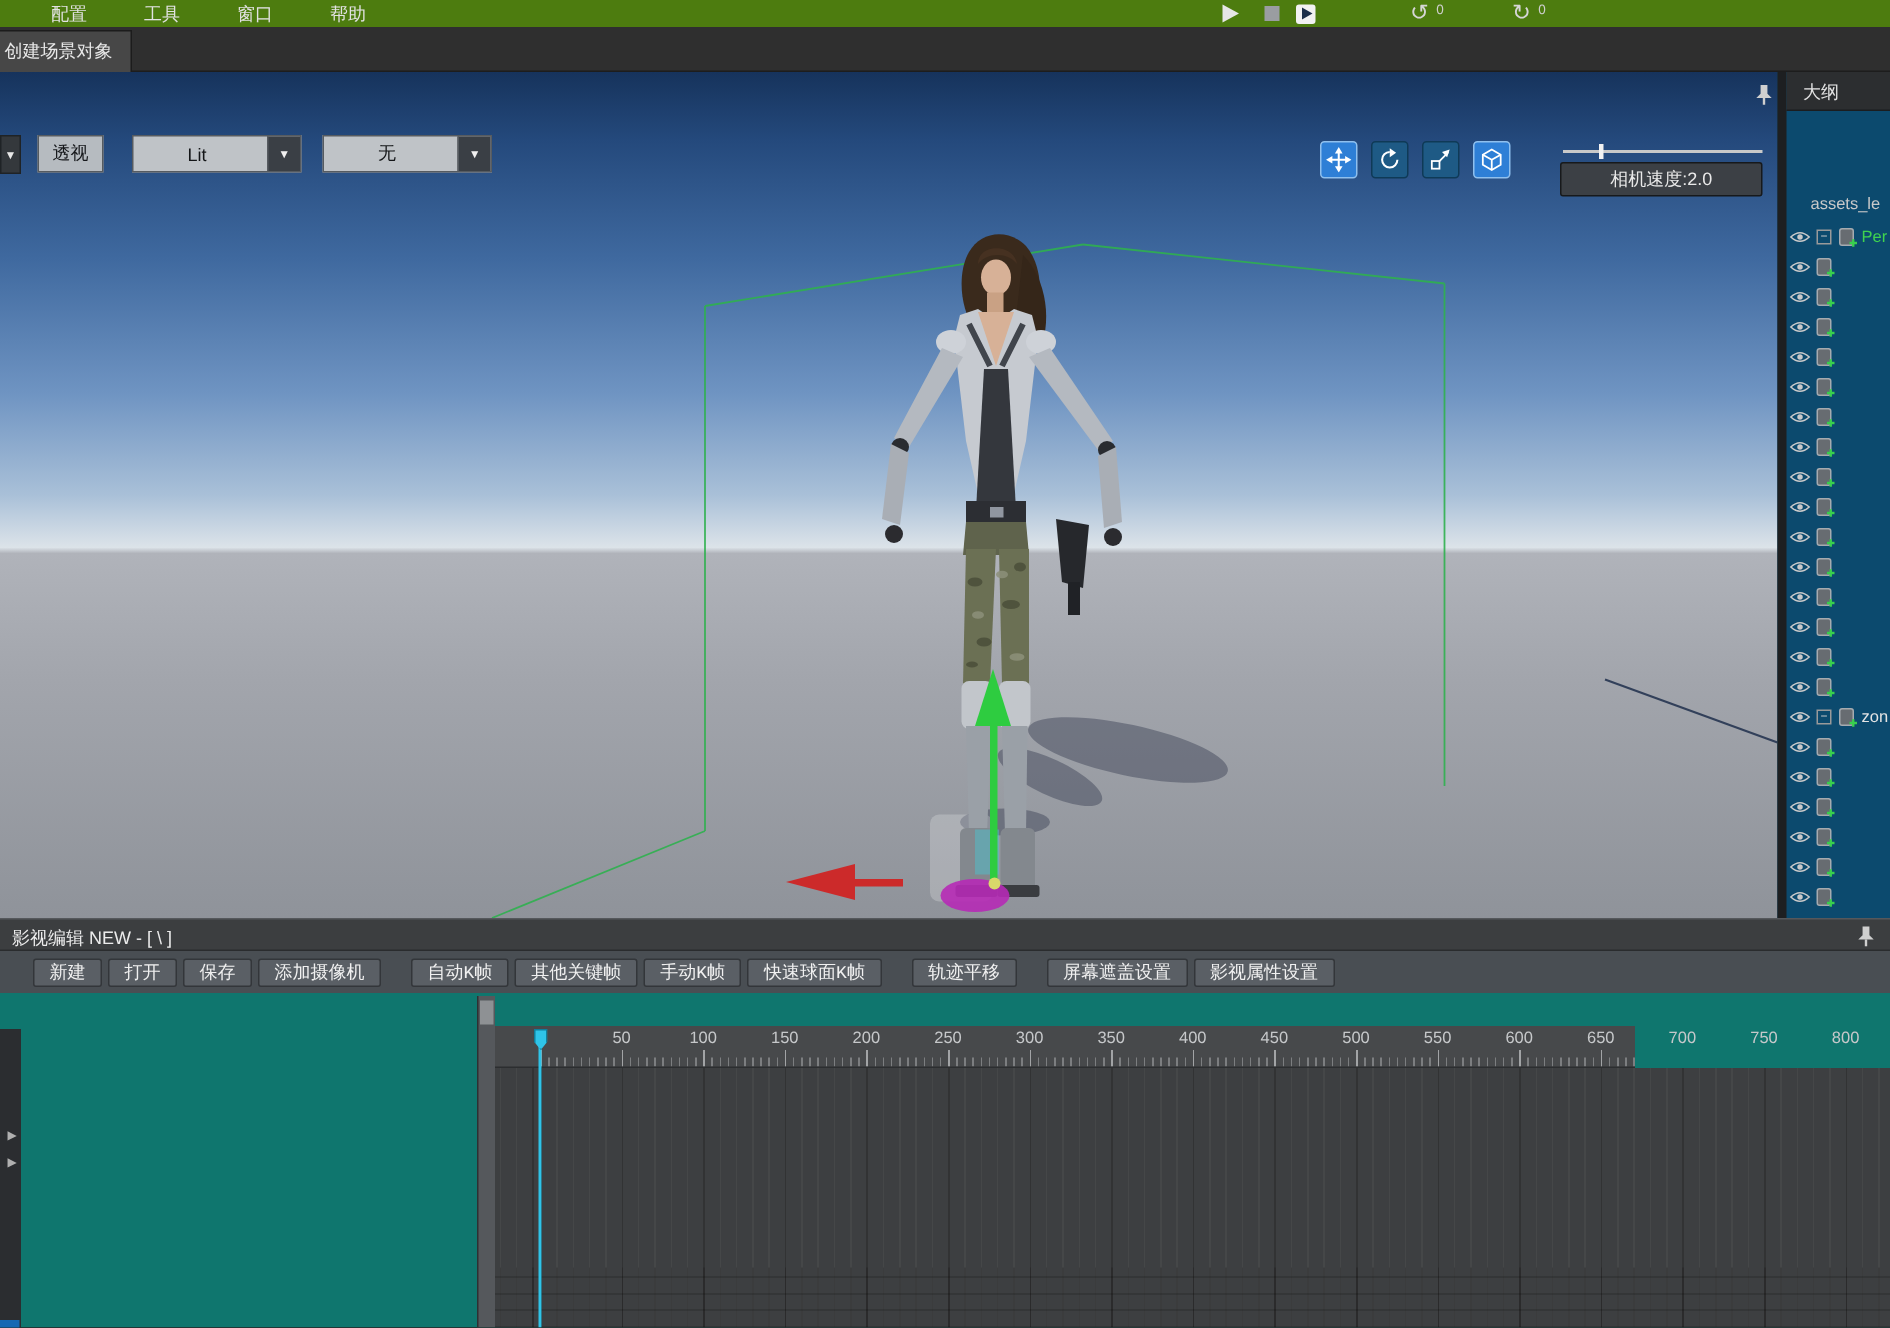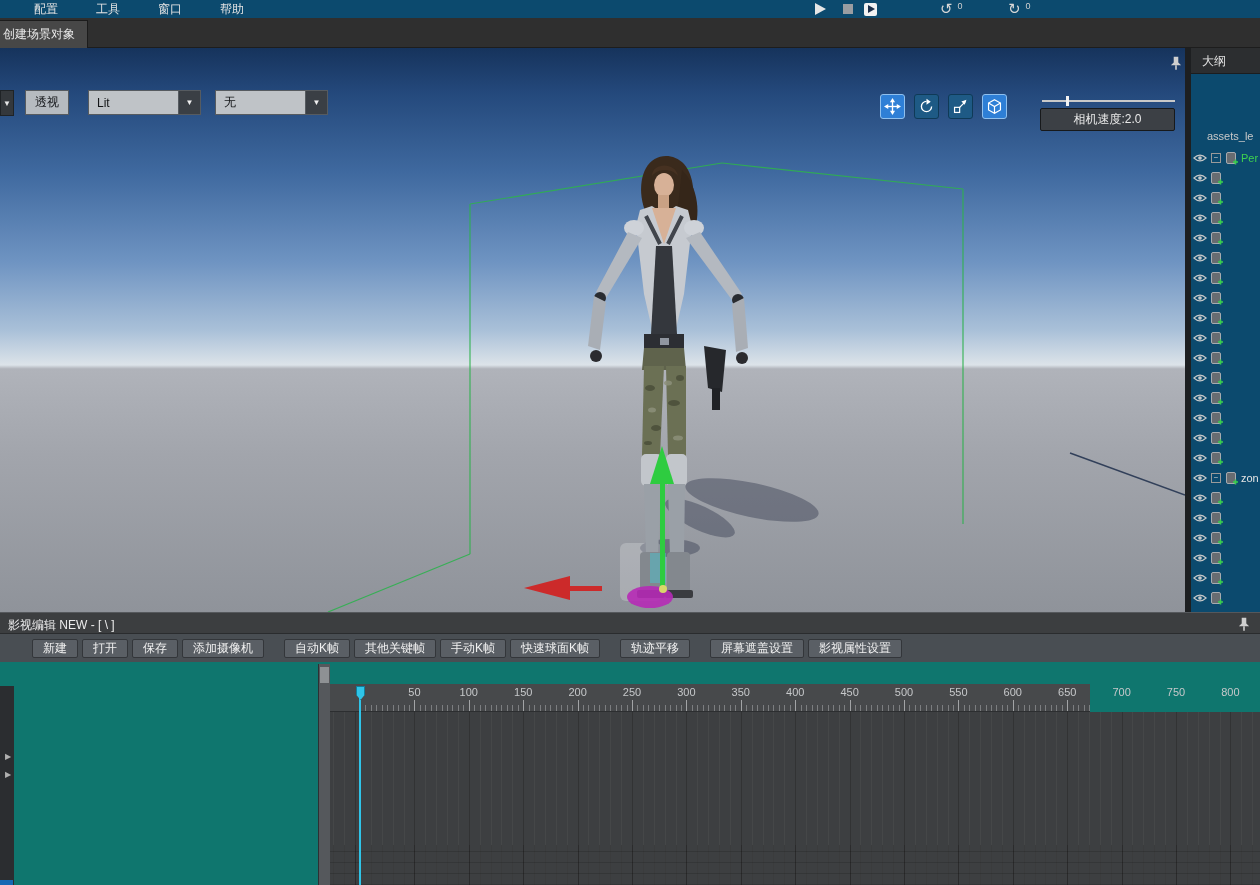--- a/index.html
+++ b/index.html
@@ -1,41 +1,41 @@
 <!DOCTYPE html>
 <html><head>
 <meta charset="utf-8">
 <style>
   * { margin:0; padding:0; box-sizing:border-box; }
   html,body { width:1260px; height:885px; overflow:hidden; background:#222;
     font-family:"Liberation Sans","DejaVu Sans",sans-serif; }
   #app { position:relative; width:1260px; height:885px; background:#2b2b2b; }
 
   
-  #menubar { position:absolute; left:0; top:0; width:1260px; height:18px; background:#0c4a6e; }
+  #menubar { position:absolute; left:0; top:0; width:1260px; height:18px; background:#4d7c0f; }
   #menu-items { position:absolute; left:34px; top:0; height:18px; display:flex; align-items:center; }
   .menu-item { color:#e2e2e2; font-size:12px; margin-right:38px; cursor:default; }
   .mb-abs { position:absolute; top:1px; height:16px; display:flex; align-items:center; }
   .tri-play { width:0; height:0; border-left:11px solid #e6e6e6; border-top:6px solid transparent; border-bottom:6px solid transparent; }
   .sq-stop { width:10px; height:10px; background:#9a9da1; }
   .render-box { width:13px; height:13px; background:#f2f2f2; border-radius:2px; display:flex; align-items:center; justify-content:center; }
   .render-box .tri { width:0; height:0; border-left:7px solid #1c2f4a; border-top:4px solid transparent; border-bottom:4px solid transparent; margin-left:2px; }
   .hist { color:#d6d6d6; font-size:15px; line-height:14px; }
   .hist-count { color:#cfcfcf; font-size:9px; margin-left:5px; margin-top:-6px; }
 
   
   #tabbar { position:absolute; left:0; top:18px; width:1260px; height:30px; background:#2f2f2f; border-bottom:1px solid #1d1d1d; }
   .tab { position:absolute; left:-10px; top:2px; width:98px; height:28px; background:#474747; border:1px solid #1c1c1c; border-bottom:none; color:#e8e8e8; font-size:12px; display:flex; align-items:center; justify-content:center; }
 
   
   #viewport { position:absolute; left:0; top:48px; width:1185px; height:564px;
     background:linear-gradient(180deg,#16335c 0%,#24497c 8%,#3f699f 22%,#6f94c2 38%,#a9c0d8 50%,#dce3e9 56.2%,#b0b3ba 56.9%,#a2a5ac 72%,#8f939a 100%); }
   #scene { position:absolute; left:0; top:0; }
   .vp-btn { position:absolute; height:25px; background:#b6bbc0; border:1px solid #565b60; color:#15171a; font-size:12px; display:flex; align-items:center; justify-content:center; }
-  .vp-dd { position:absolute; height:25px; background:#bfc3c7; border:1px solid #565b60; color:#131517; font-size:12px; display:flex; align-items:center; }
+  .vp-dd { position:absolute; height:25px; background:#bfc3c7; border:1px solid #565b60; color:#131517; font-size:12px; display:flex; align-items:center;padding-left:28px; }
   .vp-dd .dd-text { padding-left:8px; flex:1; }
   .vp-dd .dd-arrow { width:22px; height:100%; background:#3a3f45; color:#f0f0f0; font-size:8px; display:flex; align-items:center; justify-content:center; border-left:1px solid #565b60; }
   .cut-dd { position:absolute; left:0; top:42px; width:14px; height:26px; background:#34383c; border:1px solid #1f2326; color:#e8e8e8; font-size:8px; display:flex; align-items:center; justify-content:center; }
   .nav-icon { position:absolute; top:46px; width:25px; height:25px; border-radius:3px; display:flex; align-items:center; justify-content:center; }
   .nav-on  { background:#2e7fd6; border:1px solid #8fc0ee; }
   .nav-off { background:#1e5a85; border:1px solid #0f3click; border:1px solid #0f3a57; }
   .cam-track { position:absolute; left:1042px; top:52px; width:133px; height:2px; background:#c9c9c9; }
   .cam-handle { position:absolute; left:24px; top:-4px; width:3px; height:10px; background:#f2f2f2; }
   .cam-btn { position:absolute; left:1040px; top:60px; width:135px; height:23px; background:#3c4045; border:1px solid #17191b; border-radius:2px; color:#e9e9e9; font-size:12px; display:flex; align-items:center; justify-content:center; }
 
@@ -52,21 +52,21 @@
   .expander { position:absolute; left:20px; top:5px; width:10px; height:10px; border:1px solid #9a9a9a; color:#cfcfcf; font-size:8px; line-height:8px; text-align:center; }
   .ol-row svg.layer { position:absolute; top:3px; width:14px; height:14px; }
   .layer-pos-a { left:19px; } .layer-pos-b { left:34px; }
   .ol-label { position:absolute; left:50px; top:4px; font-size:11px; white-space:nowrap; }
 
   
   #sequencer { position:absolute; left:0; top:612px; width:1260px; height:273px; background:#0f766e; }
   .seq-title { position:absolute; left:0; top:0; width:1260px; height:22px; background:#3c3e40; border-top:1px solid #55585c; border-bottom:1px solid #2a2c2e; }
   .seq-title-text { position:absolute; left:8px; top:4px; color:#ececec; font-size:12px; }
   .seq-pin { position:absolute; right:8px; top:3px; width:16px; height:16px; }
-  .seq-toolbar { position:absolute; left:0; top:22px; width:1260px; height:28px; background:#494e53; display:flex; align-items:center; padding-left:32px; }
+  .seq-toolbar { position:absolute; left:0; top:22px; width:1260px; height:28px; background:#494e53; display:flex; align-items:center; padding-left:22px;font-family:Liberation Mono, monospace; }
   .btn-group { display:flex; margin-right:16px; }
   .seq-btn { height:19px; padding:0 10px; margin-right:4px; background:#5a5f65; border:1px solid #33363a; border-radius:2px; color:#f0f0f0; font-size:12px; font-family:inherit; white-space:nowrap; }
   .seq-row2 { position:absolute; left:0; top:50px; width:1260px; height:24px; background:#404345; }
   .seq-search { position:absolute; left:20px; top:3px; width:177px; height:17px; background:#33363a; border:1px solid #17191b; color:#ddd; font-size:12px; padding:0 4px; font-family:inherit; }
   .add-track { position:absolute; left:200px; top:3px; width:100px; height:17px; background:#c6c9cc; border:1px solid #7e8286; border-radius:2px; color:#1c1e20; font-size:12px; font-family:inherit; }
   .prev-frame { position:absolute; left:340px; top:3px; width:16px; height:17px; background:#4a4f54; border:1px solid #2a2d30; border-radius:2px; color:#c8c8c8; font-size:11px; font-family:inherit; }
   .frame-counter { position:absolute; left:358px; top:3px; width:83px; height:17px; background:#26292c; border:1px solid #101214; border-radius:3px; color:#fff; font-size:11px; display:flex; align-items:center; justify-content:center; }
   .seq-left-strip { position:absolute; left:0; top:74px; width:14px; height:199px; background:#2b2d30; }
   .seq-tree { position:absolute; left:14px; top:74px; width:304px; height:199px; background:#3e4144; }
   .tree-item { position:absolute; left:-12px; top:42px; display:flex; align-items:center; }

